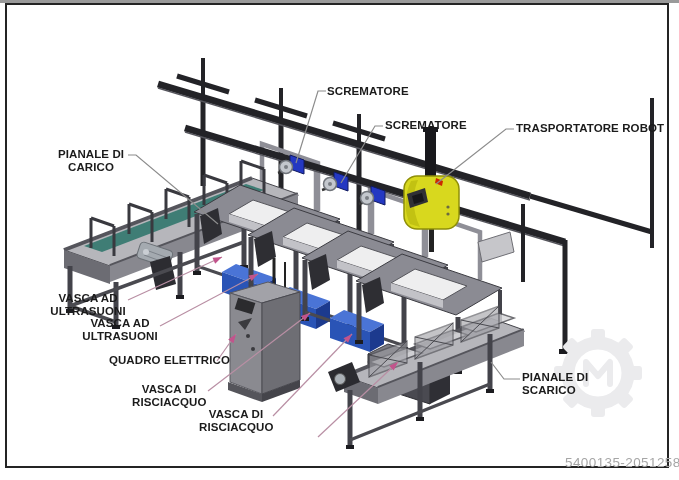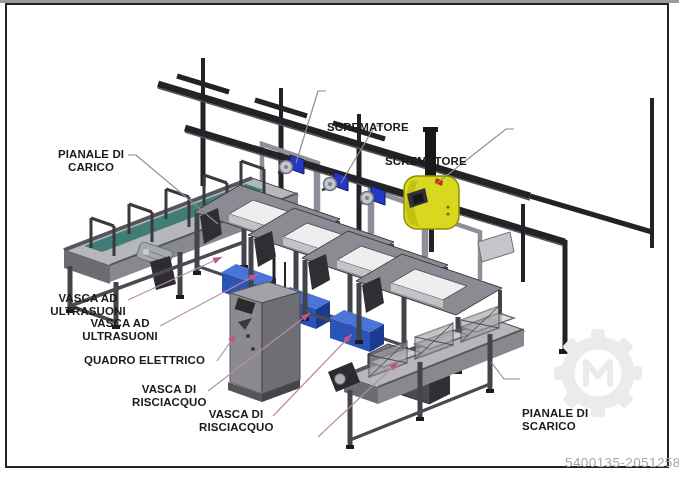--- a/index.html
+++ b/index.html
@@ -4,21 +4,21 @@
 <style>
   html,body{margin:0;padding:0;background:#ffffff;}
   .page{position:relative;width:679px;height:480px;background:#ffffff;overflow:hidden;
         font-family:"Liberation Sans",sans-serif;}
   .top-strip{position:absolute;left:0;top:0;width:679px;height:3px;background:#9a9a9a;}
   .frame{position:absolute;left:5px;top:3px;width:664px;height:465px;
          border:2px solid #242424;background:#ffffff;box-sizing:border-box;}
   svg.machine{position:absolute;left:0;top:0;width:679px;height:480px;}
   .lbl{position:absolute;font-weight:bold;font-size:11.5px;line-height:12.8px;
        color:#1b1b1b;white-space:pre-line;text-align:center;letter-spacing:0.1px;}
-  .lbl-left{text-align:left;margin-top:36px;}
+  .lbl-left{text-align:left;}
   .lbl-right{text-align:right;}
   .wm{position:absolute;left:565px;top:455px;font-size:13.5px;color:#a6a6a6;
       letter-spacing:0.4px;white-space:nowrap;}
 </style>
 </head>
 <body>
 
 <div class="page">
   <div class="top-strip"></div>
   <div class="frame"></div>
@@ -302,25 +302,26 @@
       <use href="#arw" transform="translate(310,313) rotate(-37.4)"></use>
       <use href="#arw" transform="translate(352,334) rotate(-46.1)"></use>
       <use href="#arw" transform="translate(398,362) rotate(-43.2)"></use>
     </g>
   </svg>
 
   <div class="lbl" style="left:55px;top:148px;width:72px;">PIANALE DI
 CARICO</div>
   <div class="lbl lbl-left" style="left:327px;top:85px;">SCREMATORE</div>
   <div class="lbl lbl-left" style="left:385px;top:119px;">SCREMATORE</div>
+  <div class="lbl lbl-left" style="left:516px;top:122px;">TRASPORTATORE ROBOT</div>
   <div class="lbl" style="left:48px;top:292px;width:80px;">VASCA AD
 ULTRASUONI</div>
   <div class="lbl" style="left:80px;top:317px;width:80px;">VASCA AD
 ULTRASUONI</div>
-  <div class="lbl lbl-right" style="left:83px;top:354px;width:122px;">QUADRO ELETTRICO</div>
+  <div class="lbl lbl-right" style="left:108px;top:354px;width:122px;">QUADRO ELETTRICO</div>
   <div class="lbl" style="left:132px;top:383px;width:74px;">VASCA DI
 RISCIACQUO</div>
   <div class="lbl" style="left:199px;top:408px;width:74px;">VASCA DI
 RISCIACQUO</div>
   <div class="lbl lbl-left" style="left:522px;top:371px;">PIANALE DI
 SCARICO</div>
 
   <div class="wm">5400135-20512580</div>
 </div>
 

